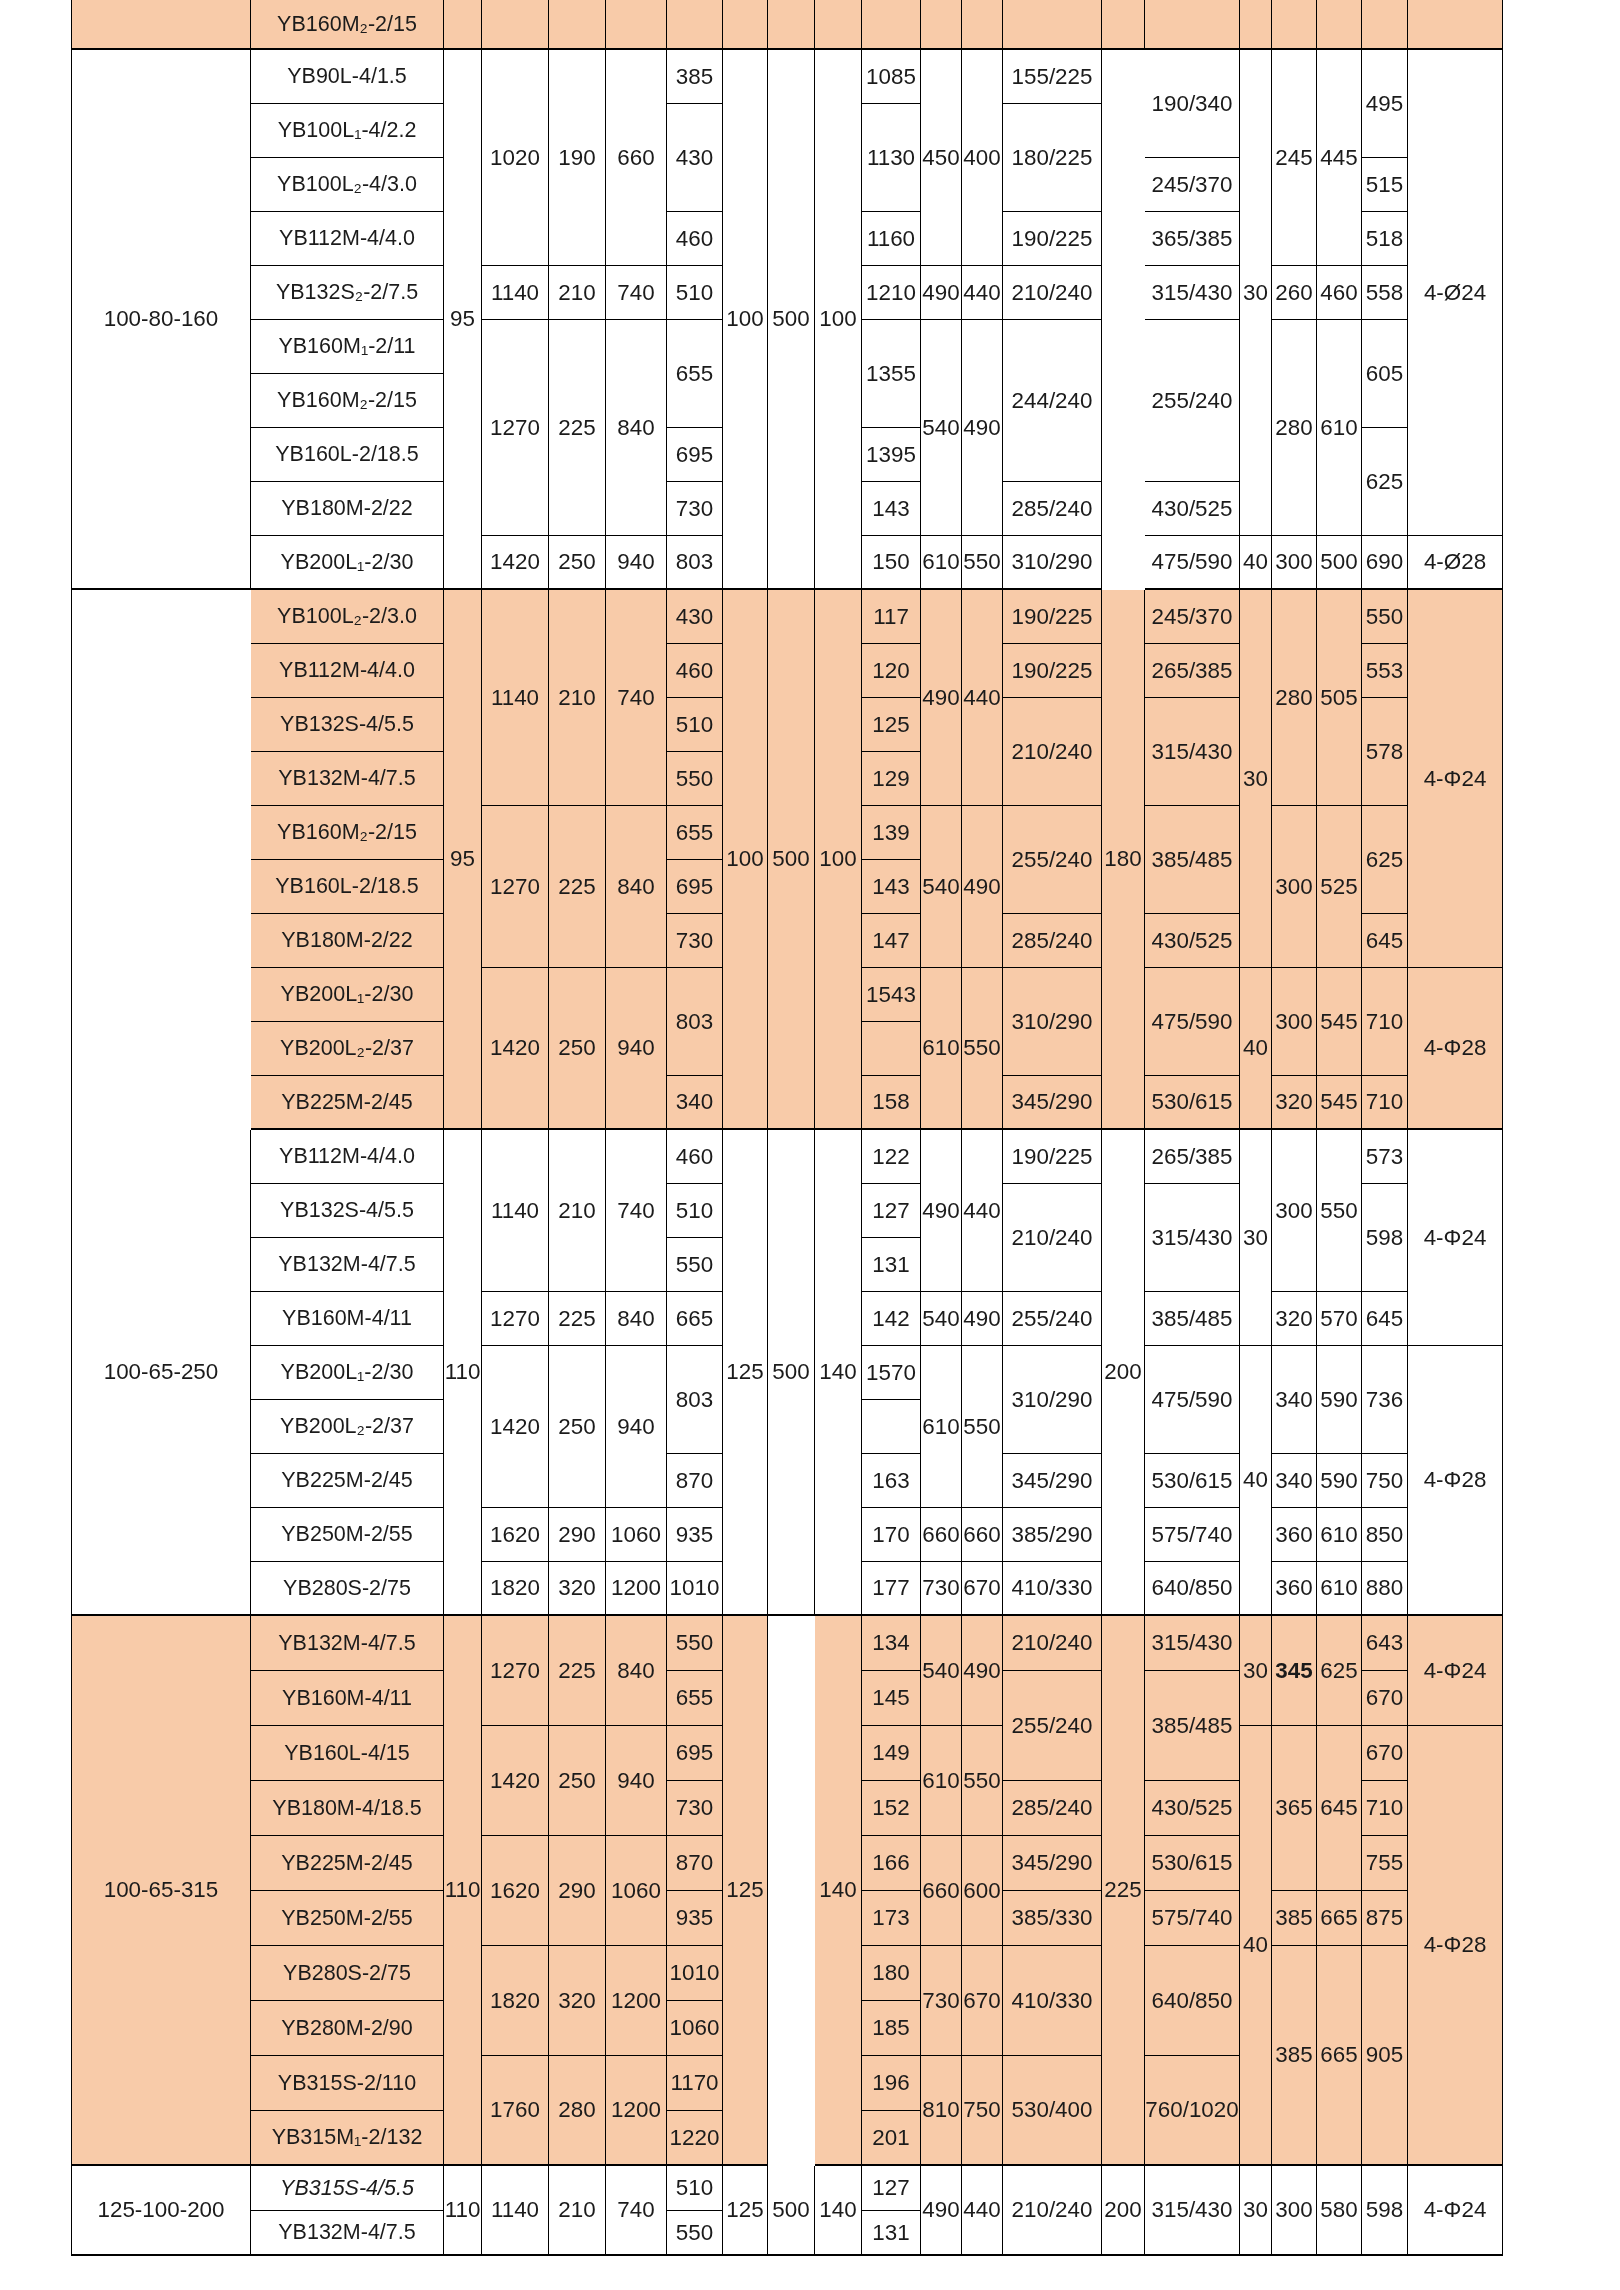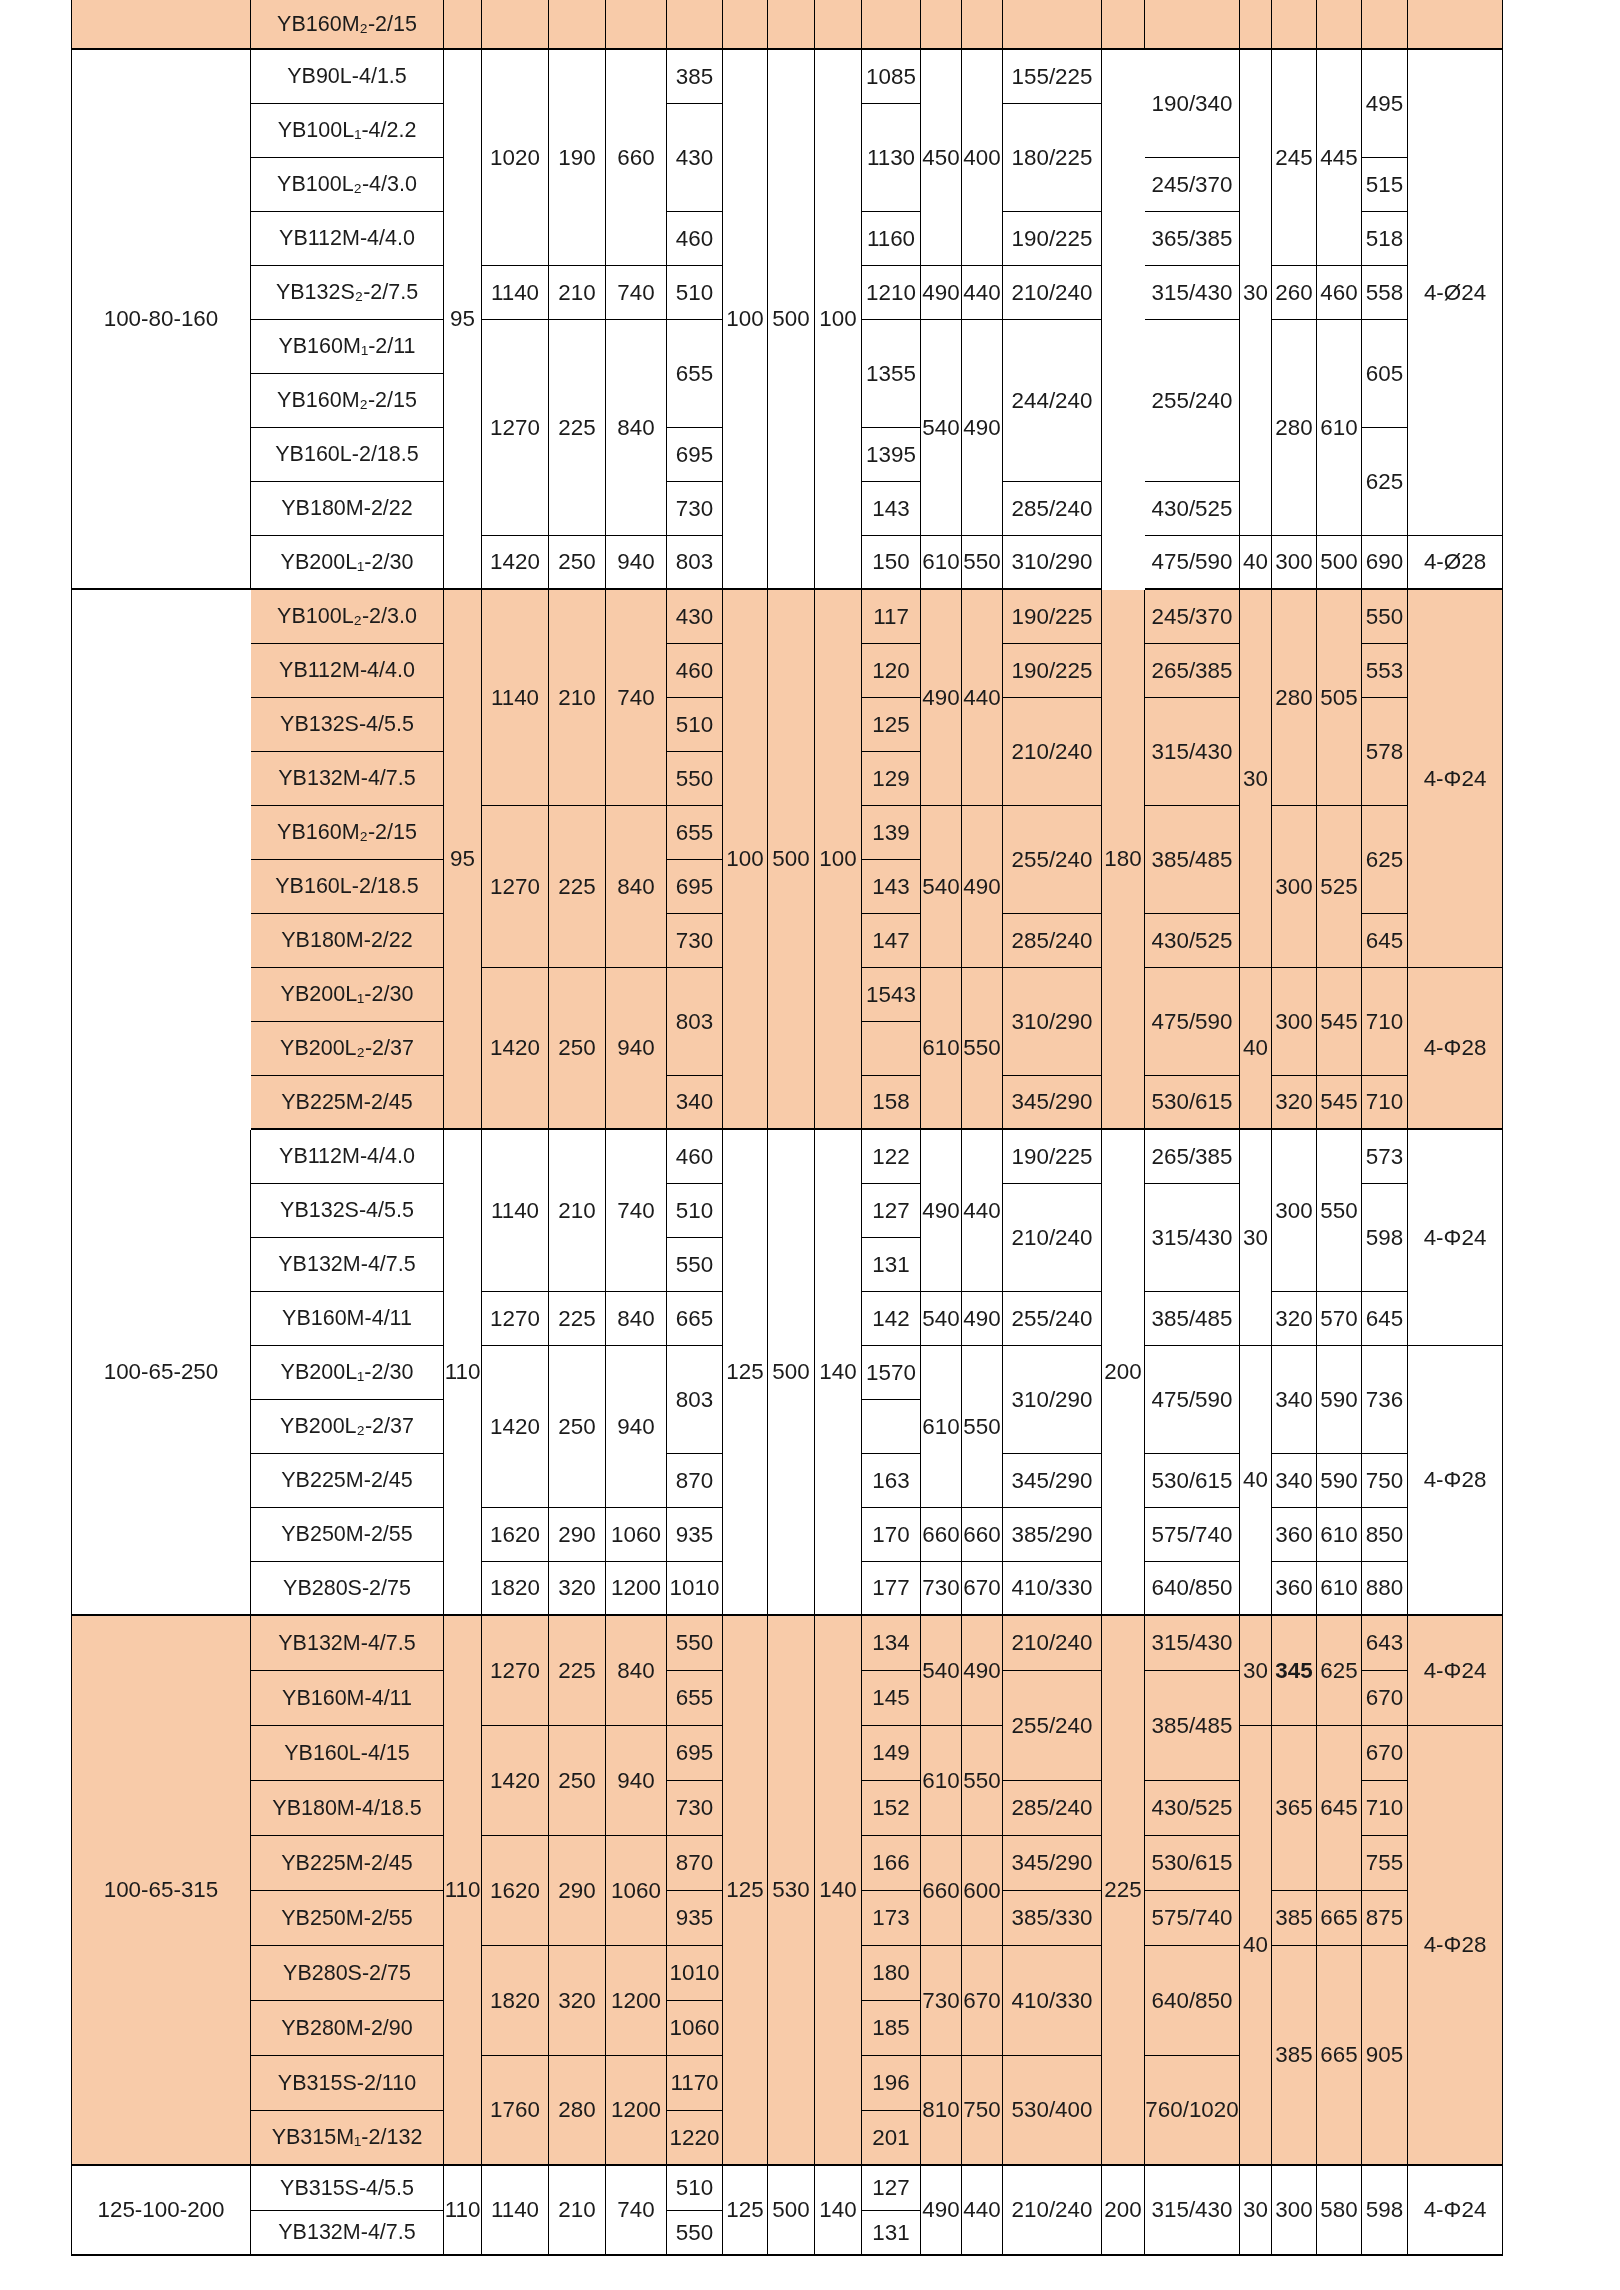--- a/index.html
+++ b/index.html
@@ -344,21 +344,20 @@
       <div class="cell orange" style="grid-area: 32 / 7 / span 1;">655</div>
       <div class="cell orange" style="grid-area: 33 / 7 / span 1;">695</div>
       <div class="cell orange" style="grid-area: 34 / 7 / span 1;">730</div>
       <div class="cell orange" style="grid-area: 35 / 7 / span 1;">870</div>
       <div class="cell orange" style="grid-area: 36 / 7 / span 1;">935</div>
       <div class="cell orange" style="grid-area: 37 / 7 / span 1;">1010</div>
       <div class="cell orange" style="grid-area: 38 / 7 / span 1;">1060</div>
       <div class="cell orange" style="grid-area: 39 / 7 / span 1;">1170</div>
       <div class="cell orange sec-end" style="grid-area: 40 / 7 / span 1;">1220</div>
       <div class="cell orange sec-end" style="grid-area: 31 / 8 / span 10;">125</div>
-      <div class="cell orange sec-end" style="grid-area: 31 / 9 / span 10;">530</div>
       <div class="cell orange sec-end" style="grid-area: 31 / 10 / span 10;">140</div>
       <div class="cell orange" style="grid-area: 31 / 11 / span 1;">134</div>
       <div class="cell orange" style="grid-area: 32 / 11 / span 1;">145</div>
       <div class="cell orange" style="grid-area: 33 / 11 / span 1;">149</div>
       <div class="cell orange" style="grid-area: 34 / 11 / span 1;">152</div>
       <div class="cell orange" style="grid-area: 35 / 11 / span 1;">166</div>
       <div class="cell orange" style="grid-area: 36 / 11 / span 1;">173</div>
       <div class="cell orange" style="grid-area: 37 / 11 / span 1;">180</div>
       <div class="cell orange" style="grid-area: 38 / 11 / span 1;">185</div>
       <div class="cell orange" style="grid-area: 39 / 11 / span 1;">196</div>
@@ -401,21 +400,21 @@
       <div class="cell orange" style="grid-area: 31 / 20 / span 1;">643</div>
       <div class="cell orange" style="grid-area: 32 / 20 / span 1;">670</div>
       <div class="cell orange" style="grid-area: 33 / 20 / span 1;">670</div>
       <div class="cell orange" style="grid-area: 34 / 20 / span 1;">710</div>
       <div class="cell orange" style="grid-area: 35 / 20 / span 1;">755</div>
       <div class="cell orange" style="grid-area: 36 / 20 / span 1;">875</div>
       <div class="cell orange sec-end" style="grid-area: 37 / 20 / span 4;">905</div>
       <div class="cell orange" style="grid-area: 31 / 21 / span 2;">4-Φ24</div>
       <div class="cell orange sec-end" style="grid-area: 33 / 21 / span 8;">4-Φ28</div>
       <div class="cell white sec-end" style="grid-area: 41 / 1 / span 2;">125-100-200</div>
-      <div class="cell white motor" style="grid-area: 41 / 2 / span 1;">YB315S-4/5.5</div>
+      <div class="cell white motor" style="grid-area: 41 / 2 / span 1; font-style: italic;">YB315S-4/5.5</div>
       <div class="cell white motor sec-end" style="grid-area: 42 / 2 / span 1;">YB132M-4/7.5</div>
       <div class="cell white sec-end" style="grid-area: 41 / 3 / span 2;">110</div>
       <div class="cell white sec-end" style="grid-area: 41 / 4 / span 2;">1140</div>
       <div class="cell white sec-end" style="grid-area: 41 / 5 / span 2;">210</div>
       <div class="cell white sec-end" style="grid-area: 41 / 6 / span 2;">740</div>
       <div class="cell white" style="grid-area: 41 / 7 / span 1;">510</div>
       <div class="cell white sec-end" style="grid-area: 42 / 7 / span 1;">550</div>
       <div class="cell white sec-end" style="grid-area: 41 / 8 / span 2;">125</div>
       <div class="cell white sec-end" style="grid-area: 41 / 9 / span 2;">500</div>
       <div class="cell white sec-end" style="grid-area: 41 / 10 / span 2;">140</div>

